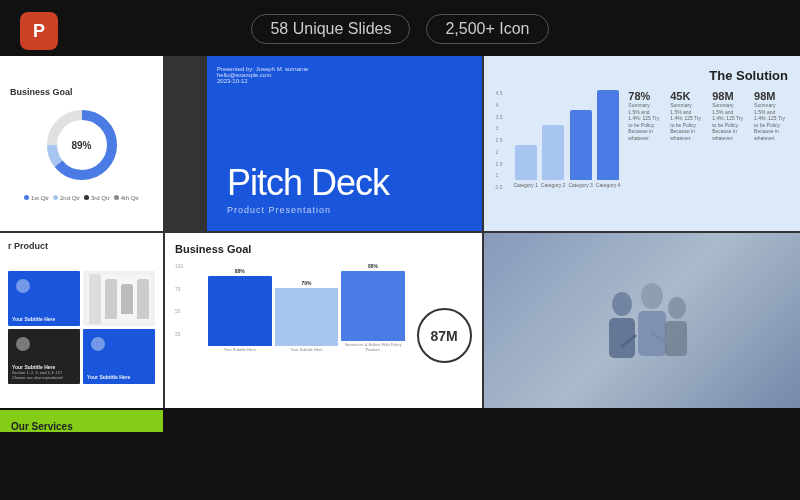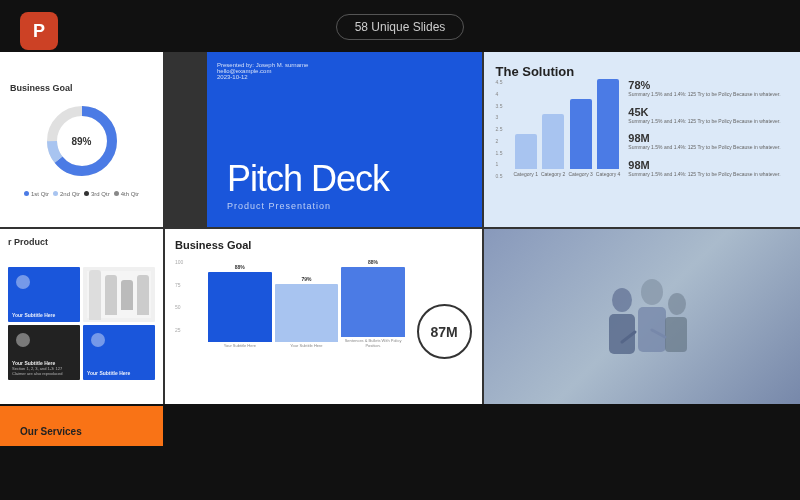--- a/index.html
+++ b/index.html
@@ -38,21 +38,21 @@
       color: white;
       font-size: 18px;
       font-weight: bold;
     }
 
     .badge {
       border: 1.5px solid #555;
       border-radius: 20px;
       padding: 5px 18px;
       color: #cccccc;
-      font-size: 12px;
+      font-size: 16px;
       background: transparent;
     }
 
     
     .main-grid {
       display: grid;
       grid-template-columns: 163px 1fr 1fr;
       grid-template-rows: 175px 175px;
       gap: 2px;
       background: #333;
@@ -162,21 +162,22 @@
     
     .cell-solution {
       background: #dce9f8;
       padding: 12px;
     }
 
     .cell-solution .sol-title {
       font-size: 13px;
       font-weight: bold;
       color: #222;
-      margin-bottom: 0;
+      margin-bottom: 7px;
+      text-align: right;
     }
 
     .solution-content {
       display: flex;
       gap: 8px;
     }
 
     .bar-chart-mini {
       display: flex;
       align-items: flex-end;
@@ -214,21 +215,20 @@
       padding-right: 3px;
     }
 
     .y-tick {
       font-size: 5px;
       color: #888;
     }
 
     .sol-stats {
       display: flex;
-      flex-direction: column;
       gap: 8px;
       flex: 1;
     }
 
     .stat-item .stat-num {
       font-size: 11px;
       font-weight: bold;
       color: #333;
     }
 
@@ -388,22 +388,22 @@
       width: 100%;
       height: 100%;
       background: linear-gradient(135deg, #8899bb 0%, #aabbcc 50%, #7788aa 100%);
       display: flex;
       align-items: center;
       justify-content: center;
     }
 
     
     .cell-our-services {
-      background: #f97316;
-      padding: 20px;
+      background: #84cc16;
+      padding: 11px;
       overflow: hidden;
     }
 
     .cell-our-services .cell-title {
       font-size: 10px;
       font-weight: bold;
       color: #222;
       margin-bottom: 6px;
     }
 
@@ -439,20 +439,21 @@
     .bottle.tall { height: 50px; }
     .bottle.medium { height: 40px; background: #ccc; }
     .bottle.short { height: 30px; background: #bbb; }
   </style>
 </head>
 <body>
 
 <div class="top-bar">
   <div class="powerpoint-icon">P</div>
   <div class="badge">58 Unique Slides</div>
+  <div class="badge">2,500+ Icon</div>
 </div>
 
 <div class="main-grid">
 
   <div class="slide-cell cell-business-goal">
     <div class="cell-title">Business Goal</div>
     <div class="donut-container">
       <svg width="80" height="80" viewBox="0 0 80 80">
         <circle cx="40" cy="40" r="30" fill="none" stroke="#e0e0e0" stroke-width="10"></circle>
         <circle cx="40" cy="40" r="30" fill="none" stroke="#4b7be5" stroke-width="10" stroke-dasharray="168 189" stroke-dashoffset="47" transform="rotate(-90 40 40)"></circle>

